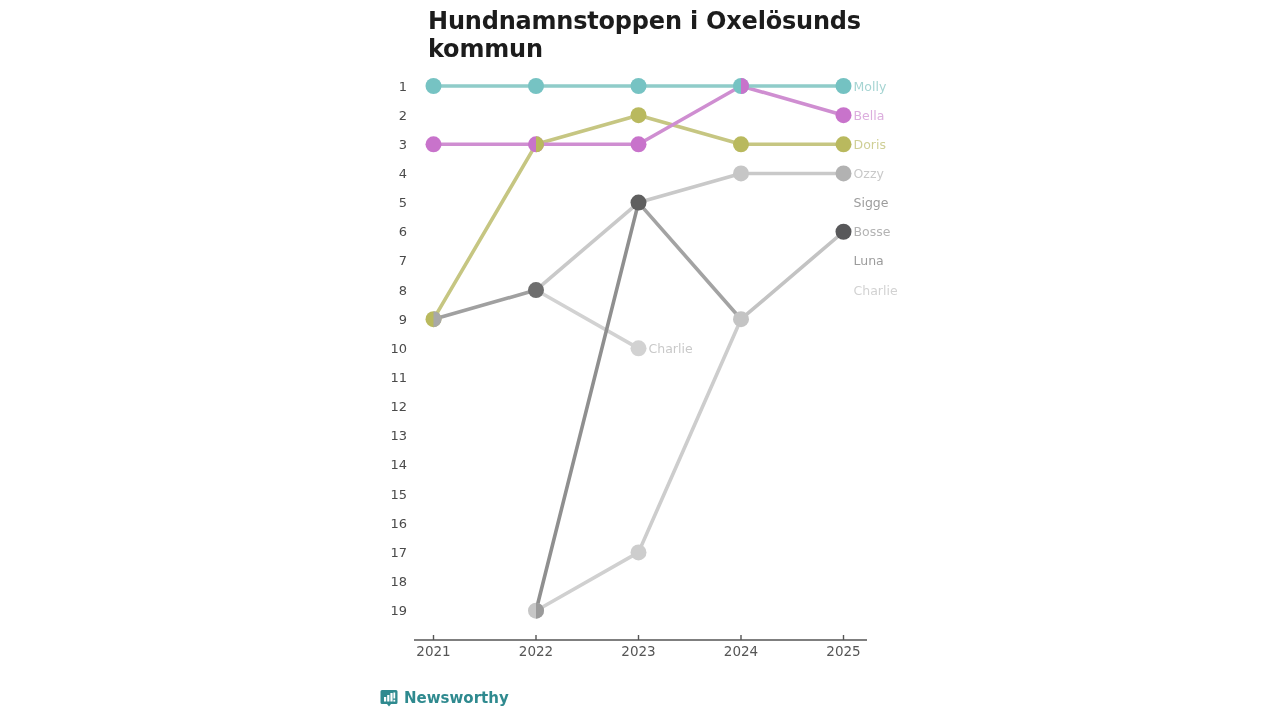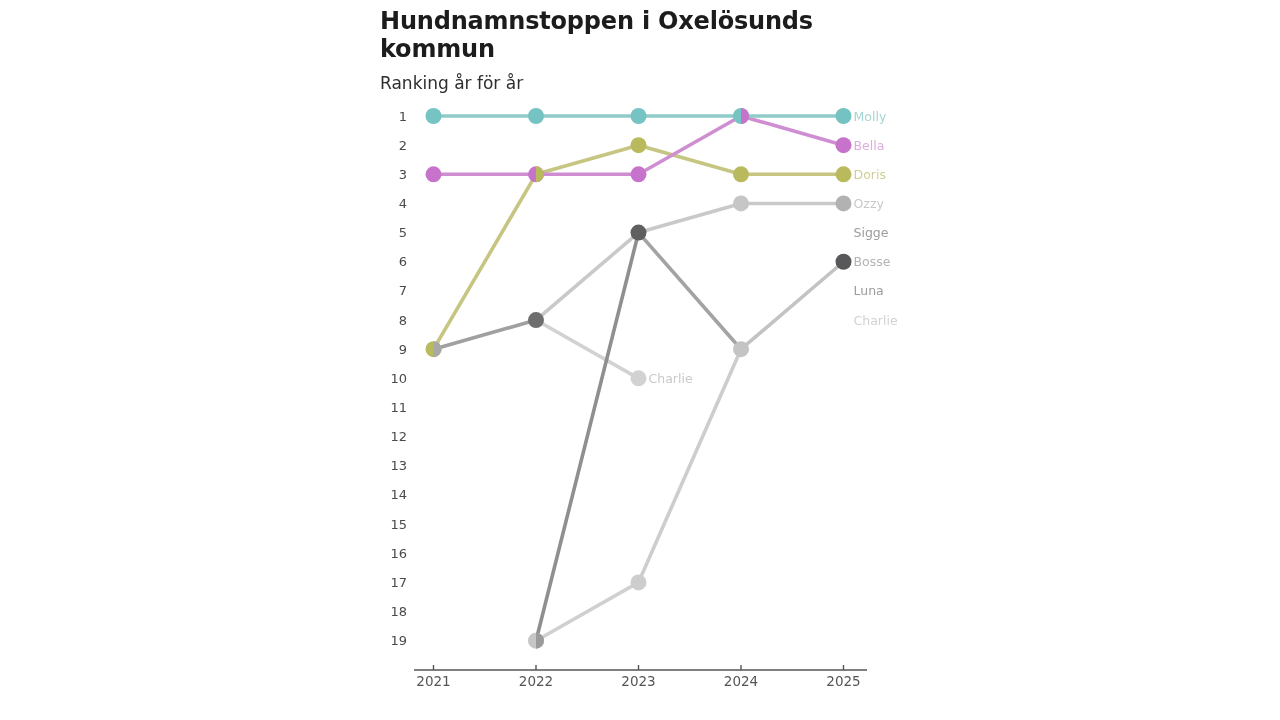--- a/index.html
+++ b/index.html
@@ -1,32 +1,31 @@
 <!DOCTYPE html>
 <html><head>
 <meta charset="utf-8">
 <style>
   * { margin:0; padding:0; box-sizing:border-box; }
   html,body { width:1280px; height:720px; background:#ffffff; overflow:hidden;
               font-family:"DejaVu Sans","Liberation Sans",sans-serif; }
   .figure { position:absolute; left:380px; top:0; width:520px; }
-  .title { font-size:24px; font-weight:700; color:#1c1c1c; margin-top:7px; letter-spacing:-0.2px; }
+  .title { font-size:24px; font-weight:700; color:#1c1c1c; margin-top:7px; letter-spacing:-0.2px;margin-left:48px; }
   .subtitle { font-size:17px; font-weight:400; color:#2e2e2e; margin-top:10px; }
   .chart-wrap { margin-top:0px; }
   svg text { font-family:"DejaVu Sans","Liberation Sans",sans-serif; }
   .footer { display:flex; justify-content:space-between; align-items:center; margin-top:20px; }
   .brand { display:flex; align-items:center; gap:6px; }
   .brand-name { font-size:15px; font-weight:600; }
 </style>
 </head>
 <body>
 
 <div class="figure">
   <div class="title">Hundnamnstoppen i Oxelösunds kommun</div>
-  <div class="subtitle">Ranking år för år</div>
 
   <div class="chart-wrap">
     <svg id="bump-chart" width="520" height="602" viewBox="0 0 520 602">
         <text x="27" y="27.5" text-anchor="end" font-size="13" fill="#4a4a4a">1</text>
         <text x="27" y="56.65" text-anchor="end" font-size="13" fill="#4a4a4a">2</text>
         <text x="27" y="85.8" text-anchor="end" font-size="13" fill="#4a4a4a">3</text>
         <text x="27" y="114.94999999999999" text-anchor="end" font-size="13" fill="#4a4a4a">4</text>
         <text x="27" y="144.1" text-anchor="end" font-size="13" fill="#4a4a4a">5</text>
         <text x="27" y="173.25" text-anchor="end" font-size="13" fill="#4a4a4a">6</text>
         <text x="27" y="202.39999999999998" text-anchor="end" font-size="13" fill="#4a4a4a">7</text>

